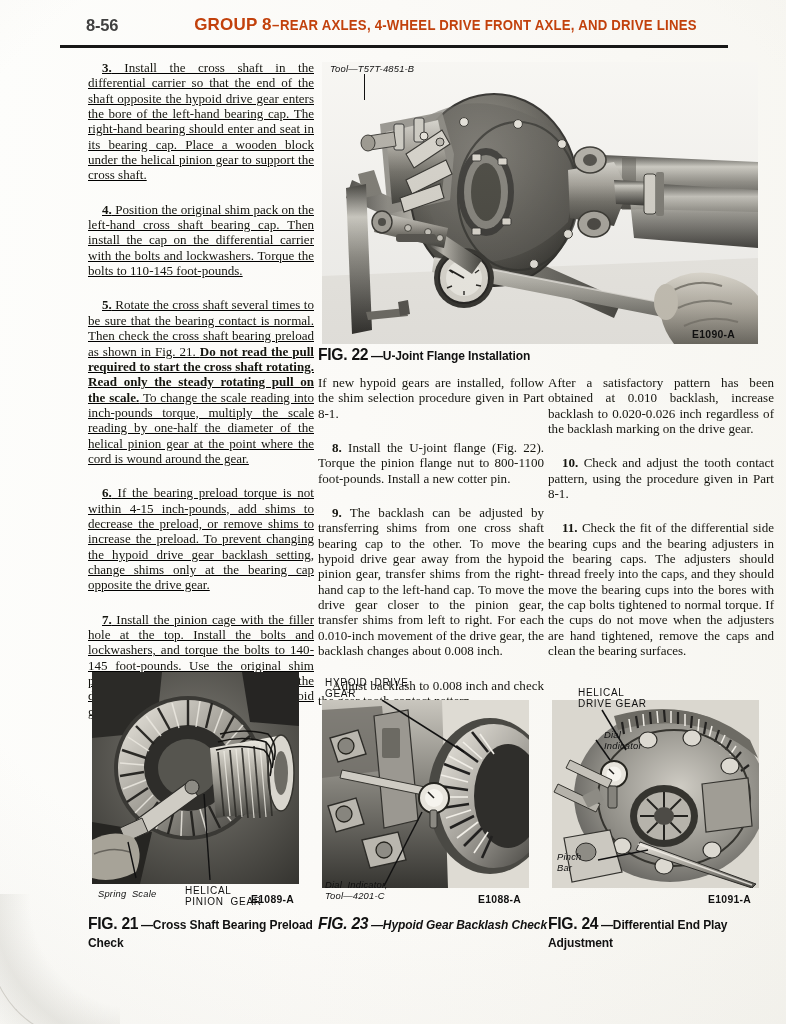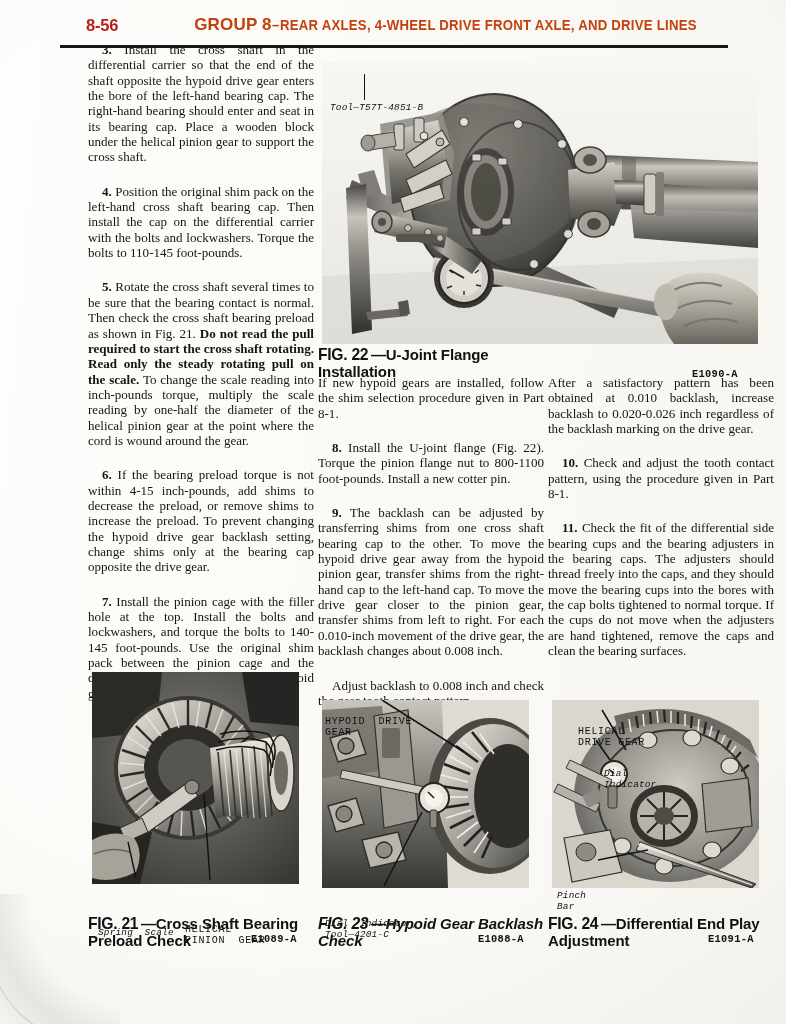--- a/index.html
+++ b/index.html
@@ -36,21 +36,21 @@
 
   #content{position:relative;z-index:2;padding:0;}
 
   
   .head{
     position:absolute;left:60px;right:58px;top:14px;height:34px;
   }
   .folio{
     position:absolute;left:26px;top:2px;
     font-family:"Liberation Sans",sans-serif;
-    font-weight:bold;font-size:16.5px;letter-spacing:-.2px;color:#b91c1c;
+    font-weight:bold;font-size:16.5px;letter-spacing:-.2px;color:#404040;
   }
   .headtitle{
     position:absolute;left:0;right:0;top:1px;text-align:right;
     font-family:"Liberation Sans",sans-serif;color:#c2410c;
     white-space:nowrap;
   }
   .headtitle .grp{font-weight:bold;font-size:17px;letter-spacing:.2px;}
   .headtitle .rest{font-weight:bold;font-size:14.2px;letter-spacing:.25px;
     transform:scaleX(.93);display:inline-block;transform-origin:left center;}
   .headrule{
@@ -80,37 +80,36 @@
   .figcap{
     font-family:"Liberation Sans",sans-serif;
     color:#111;
     line-height:16.5px;
   }
   .figcap .fignum{
     font-weight:bold;font-size:16.5px;letter-spacing:-.3px;
     display:inline-block;transform:scaleX(.95);transform-origin:left;
   }
   .figcap .figtxt{
-    font-weight:bold;font-size:15px;letter-spacing:-.1px;
+    font-weight:bold;font-size:12px;letter-spacing:-.1px;
     display:inline;
   }
 
   
   .photo{position:absolute;overflow:hidden;background:#8e8e88;}
   .photo svg{display:block;width:100%;height:100%;}
 
   
   .lbl{
     position:absolute;
-    font-family:Liberation Mono, monospace;
+    font-family:Liberation Sans, sans-serif;
     color:#101010;
     line-height:10.5px;
     white-space:pre;
     letter-spacing:.2px;
-    margin-top:39px;
   }
   .lbl.caps{font-size:10px;font-weight:400;letter-spacing:.7px;}
   .lbl.ital{font-size:9.4px;font-style:italic;font-weight:400;letter-spacing:.2px;}
   .lbl.code{font-size:10.4px;font-weight:bold;letter-spacing:.3px;}
 
   .leader{position:absolute;background:#111;transform-origin:top left;}
 </style>
 </head>
 <body>
 
@@ -118,21 +117,21 @@
   <div id="content">
 
     <div class="head">
       <div class="folio">8-56</div>
       <div class="headtitle">
         <span class="grp">GROUP 8</span><span class="rest"> – </span><span class="rest">REAR AXLES, 4-WHEEL DRIVE FRONT AXLE, AND DRIVE LINES</span>
       </div>
     </div>
     <div class="headrule"></div>
 
-    <div class="col colL" style="top:42px;">
+    <div class="col colL" style="top:60px;text-decoration:underline;">
       <p class="body ind"><span class="num">3.</span><span> Install the cross shaft in the differential carrier so that the end of the shaft opposite the hypoid drive gear enters the bore of the left-hand bearing cap. The right-hand bearing should enter and seat in its bearing cap. Place a wooden block under the helical pinion gear to support the cross shaft.</span></p>
       <p class="body ind"><span class="num">4.</span><span> Position the original shim pack on the left-hand cross shaft bearing cap. Then install the cap on the differential carrier with the bolts and lockwashers. Torque the bolts to 110-145 foot-pounds.</span></p>
       <p class="body ind"><span class="num">5.</span><span> Rotate the cross shaft several times to be sure that the bearing contact is normal. Then check the cross shaft bearing preload as shown in Fig. 21. </span><span class="bold">Do not read the pull required to start the cross shaft rotating. Read only the steady rotating pull on the scale.</span><span> To change the scale reading into inch-pounds torque, multiply the scale reading by one-half the diameter of the helical pinion gear at the point where the cord is wound around the gear.</span></p>
       <p class="body ind"><span class="num">6.</span><span> If the bearing preload torque is not within 4-15 inch-pounds, add shims to decrease the preload, or remove shims to increase the preload. To prevent changing the hypoid drive gear backlash setting, change shims only at the bearing cap opposite the drive gear.</span></p>
       <p class="body ind"><span class="num">7.</span><span> Install the pinion cage with the filler hole at the top. Install the bolts and lockwashers, and torque the bolts to 140-145 foot-pounds. Use the original shim pack between the pinion cage and the differential carrier if the original hypoid gears are used.</span></p>
     </div>
 
     <div class="photo" style="left:322px;top:62px;width:436px;height:282px;">
       <svg viewBox="0 0 436 282" preserveAspectRatio="none">
         <defs>

